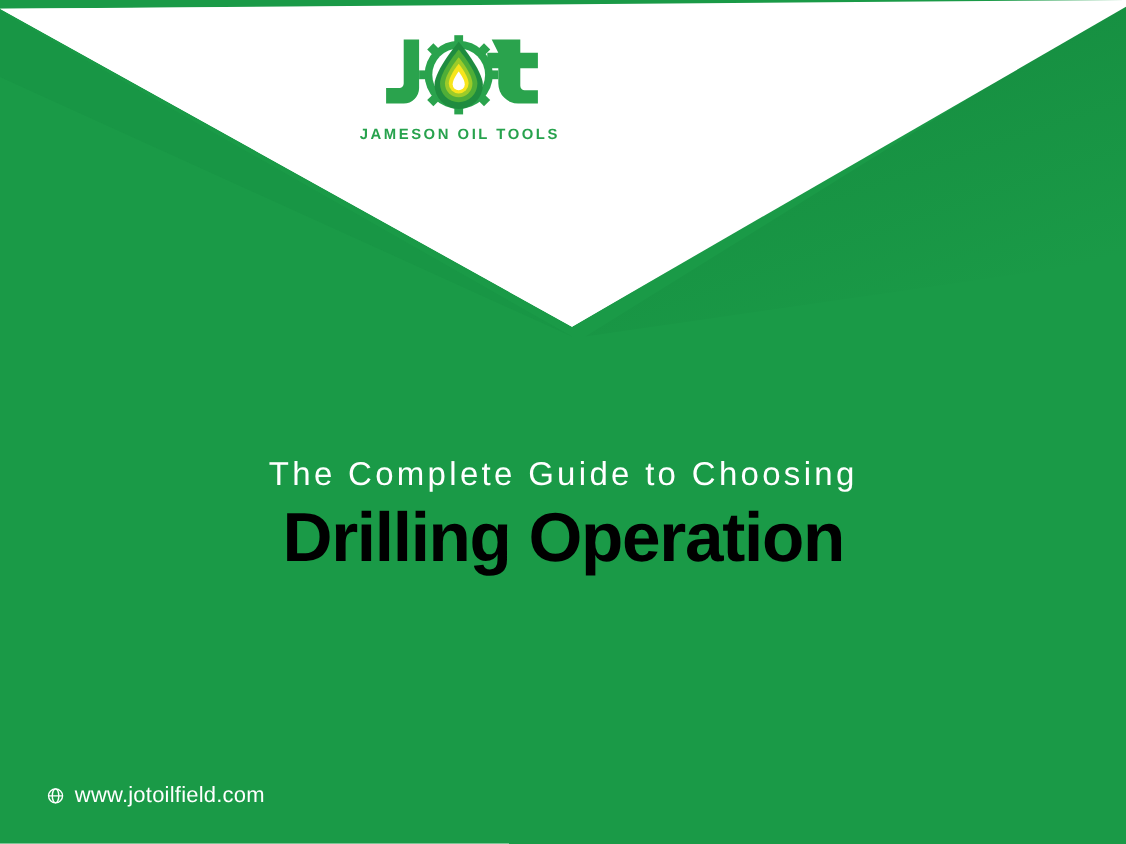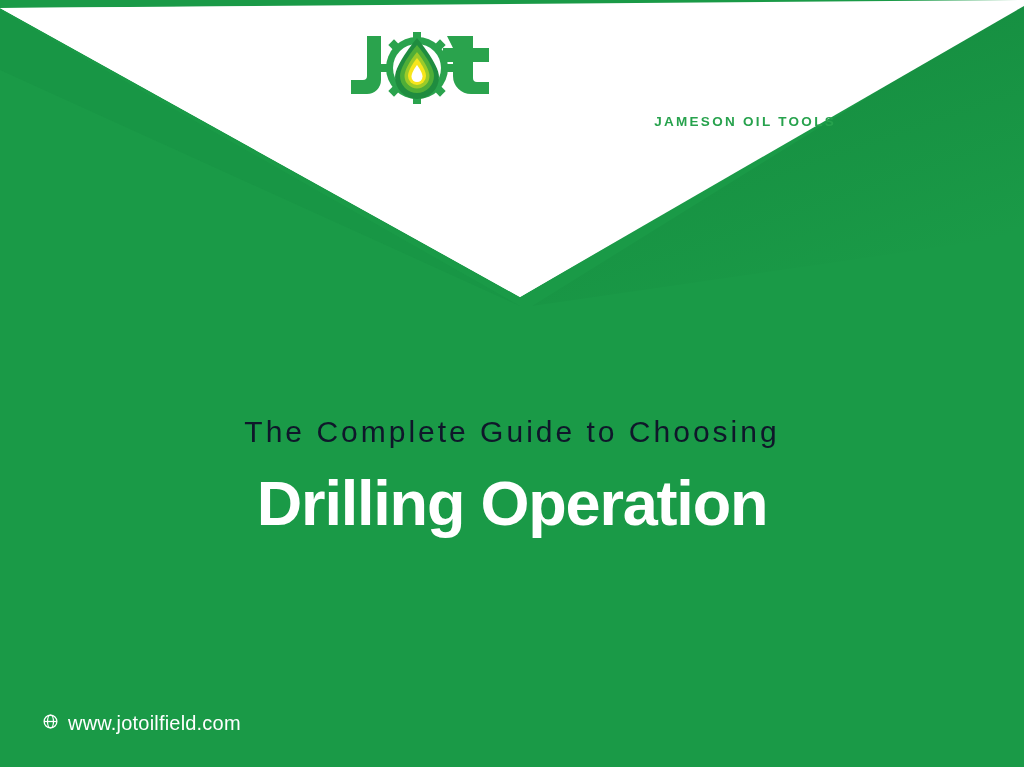--- a/index.html
+++ b/index.html
@@ -36,21 +36,21 @@
     width: 1024px;
     height: 320px;
   }
 
   
   .logo-block {
     position: absolute;
     left: 0;
     top: 30px;
     width: 836px;
-    text-align: right;
+    text-align: center;
   }
   .logo-mark {
     display: block;
     margin: 0 auto;
   }
   .logo-word {
     display: block;
     margin: 4px auto 0 auto;
     color: #27a24d;
     font-size: 13.5px;
@@ -61,30 +61,30 @@
 
   
   .title-block {
     position: absolute;
     left: 0;
     top: 414px;
     width: 1024px;
     text-align: center;
   }
   .title-sub {
-    color: #0f172a;
+    color: #ffffff;
     font-size: 30px;
     line-height: 35px;
     font-weight: 400;
     letter-spacing: 3.0px;
     white-space: nowrap;
   }
   .title-main {
-    margin-top: 21px;
-    color: #ffffff;
+    margin-top: 7px;
+    color: #000000;
     font-size: 63px;
     line-height: 66px;
     font-weight: 700;
     letter-spacing: -1.2px;
     white-space: nowrap;
   }
 
   
   .footer {
     position: absolute;
@@ -93,20 +93,21 @@
     width: 1024px;
     height: 72px;
     display: flex;
     align-items: center;
     justify-content: space-between;
     padding: 0 40px 16px 40px;
     box-sizing: border-box;
   }
   .f-item {
     display: flex;
+    align-items: center;
     gap: 8px;
     color: #ffffff;
     font-size: 20px;
     font-weight: 400;
     letter-spacing: 0.2px;
     white-space: nowrap;
   }
   .f-icon {
     display: inline-flex;
     align-items: center;

